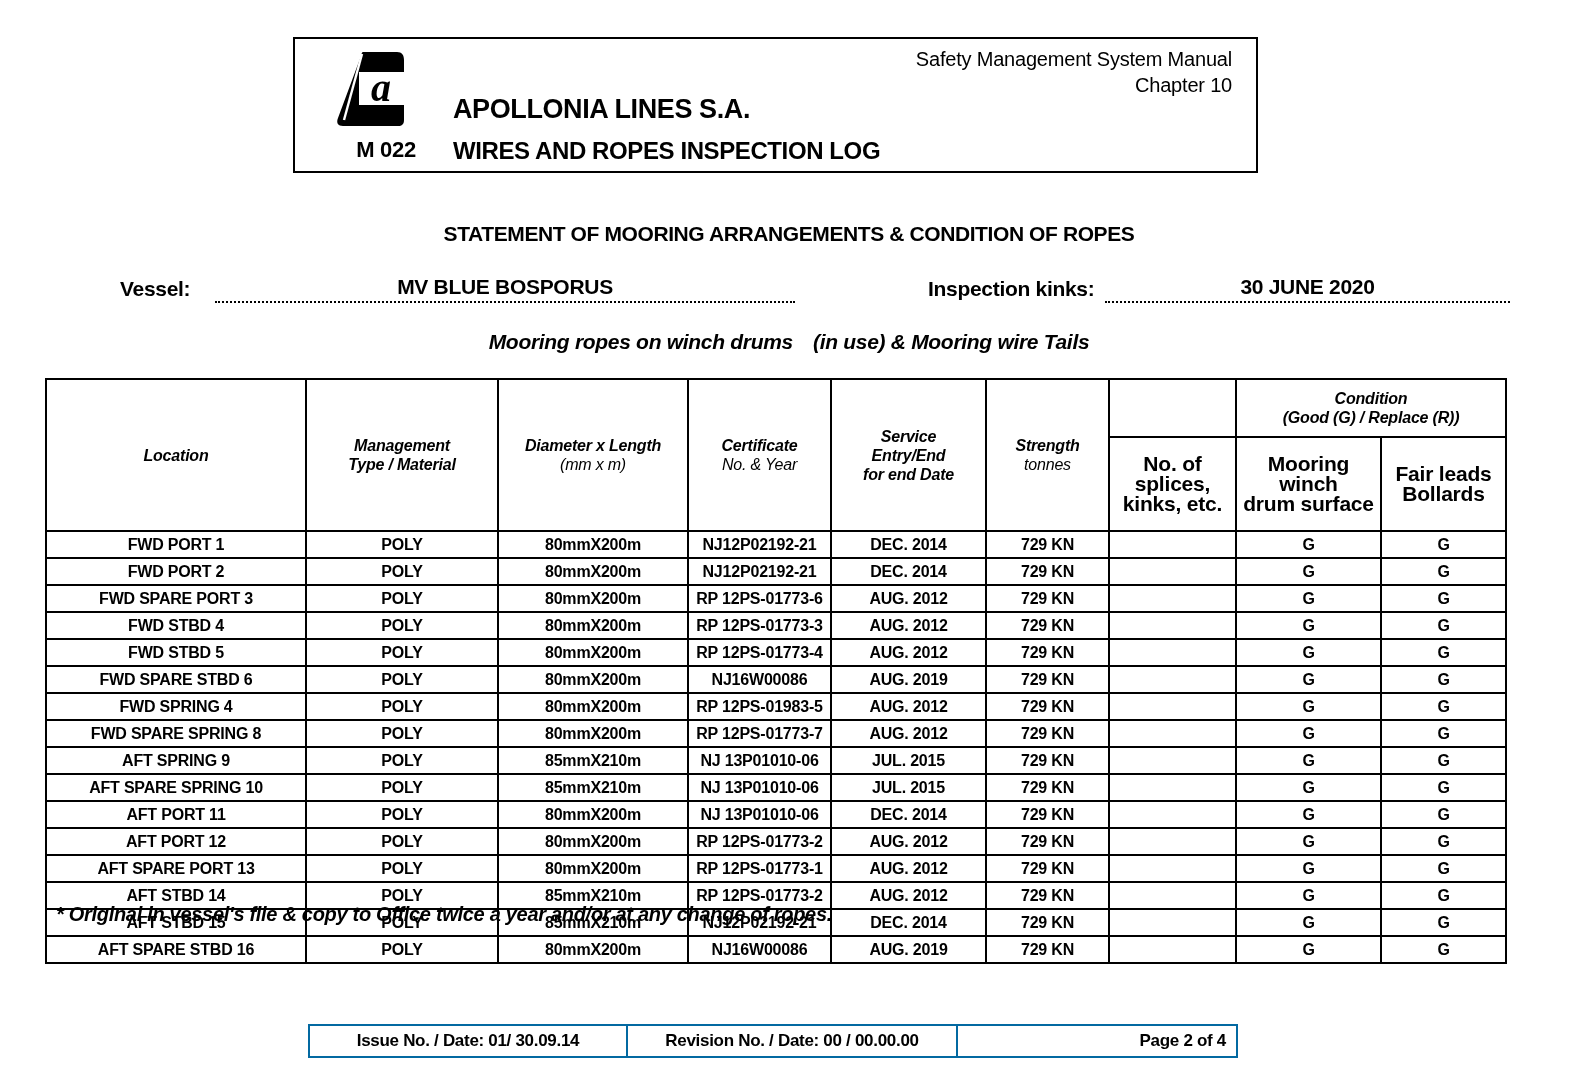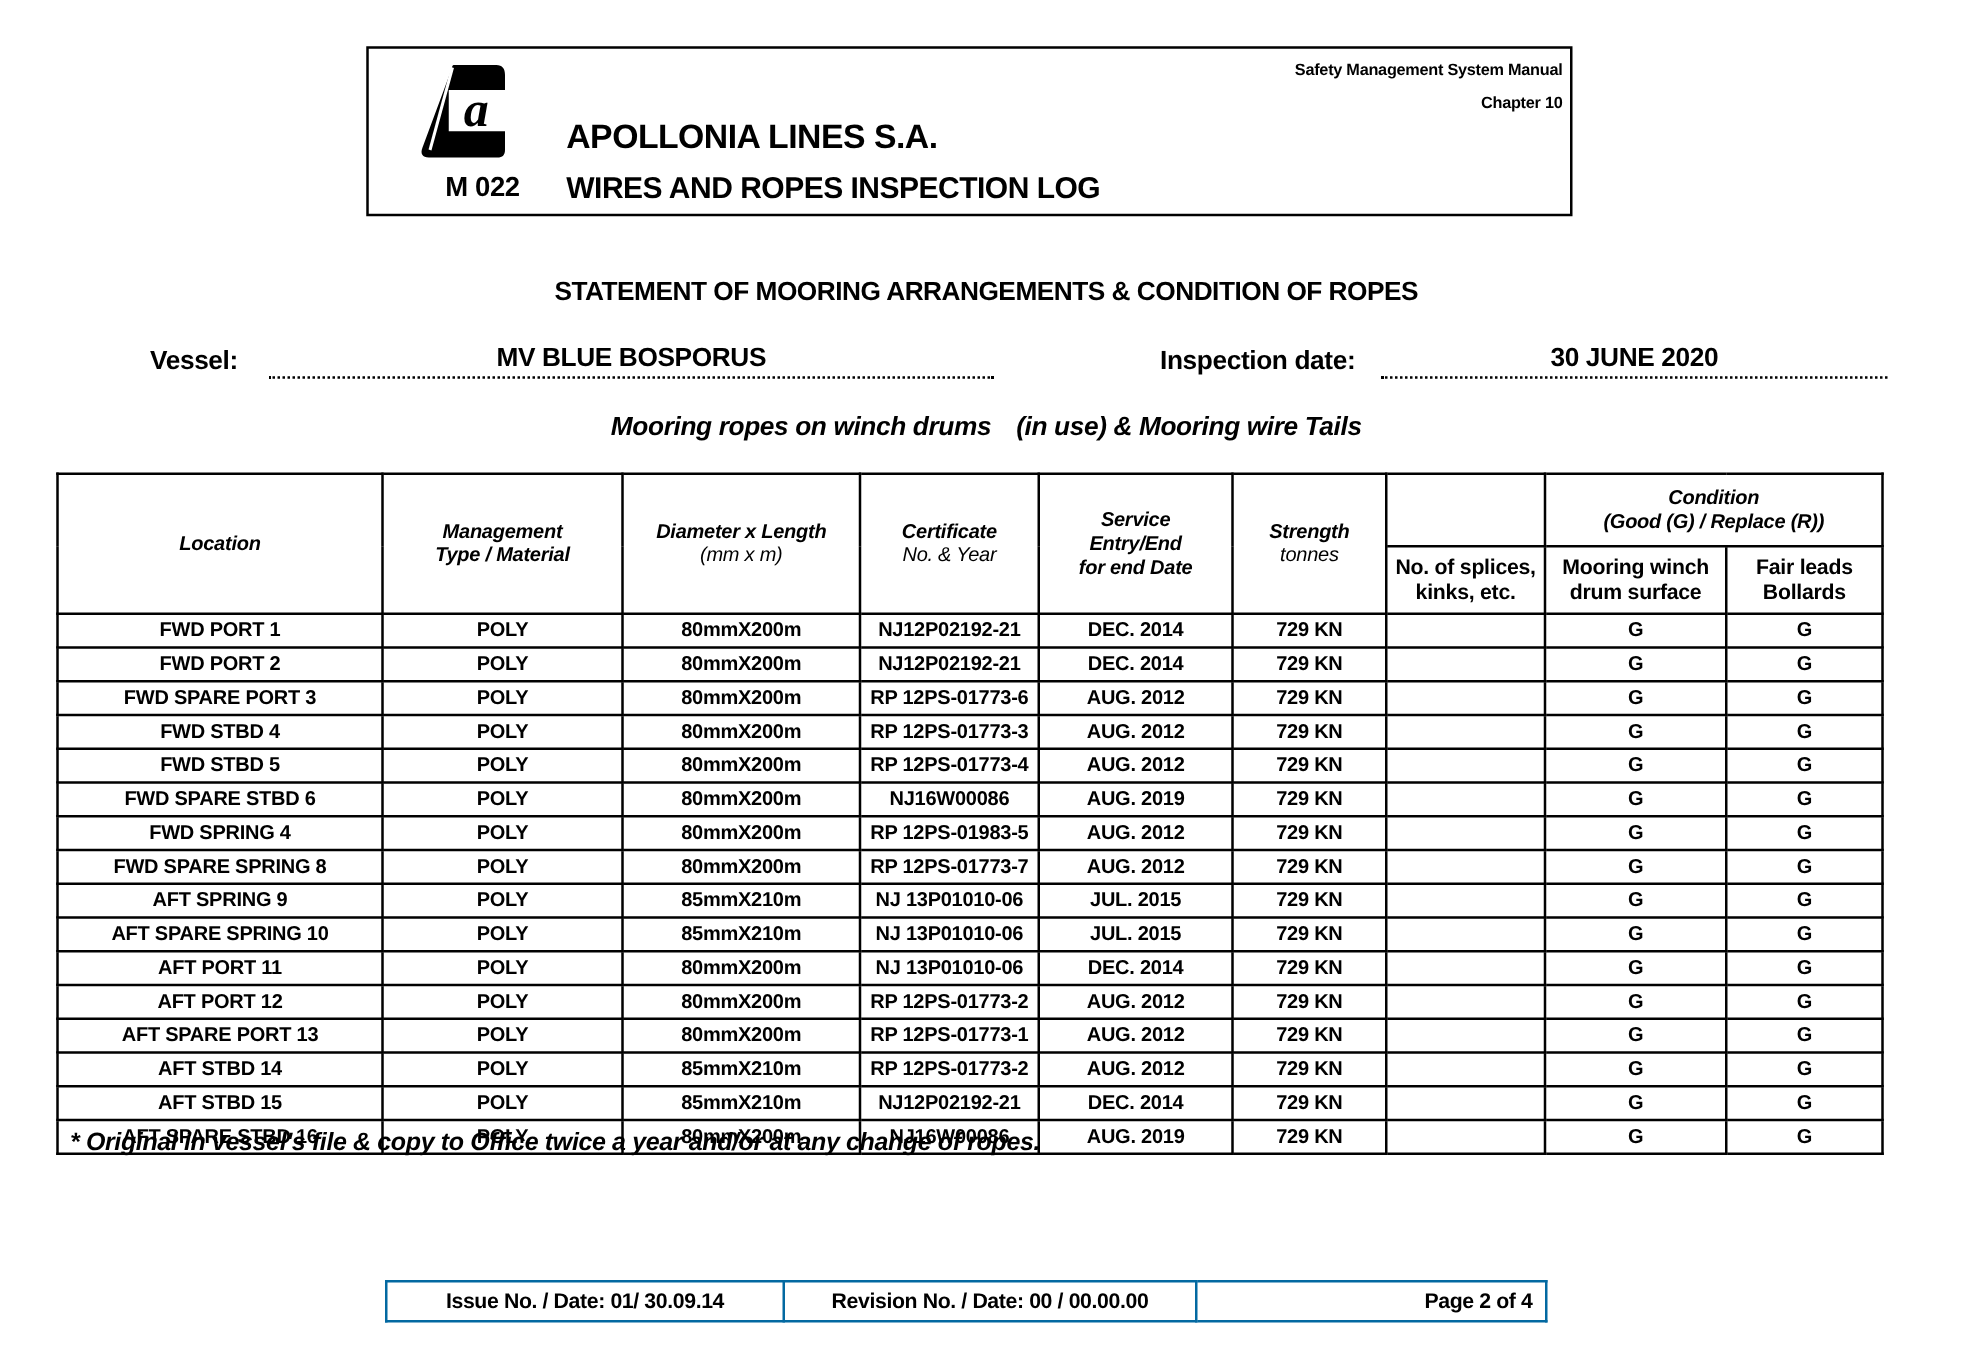--- a/index.html
+++ b/index.html
@@ -62,24 +62,24 @@
     position: absolute;
     left: 158px;
     top: 98px;
     font-size: 24px;
     font-weight: bold;
     letter-spacing: -0.4px;
     white-space: nowrap;
   }
   #manual-line1, #manual-line2 {
     position: absolute;
-    right: 6px;
+    right: 24px;
     text-align: right;
-    font-size: 13px;
-    font-weight: bold;
+    font-size: 20px;
+    font-weight: normal;
     letter-spacing: -0.2px;
     white-space: nowrap;
   }
   #manual-line1 { top: 9px; }
   #manual-line2 { top: 35px; }
 
   
   #statement-title {
     position: absolute;
     left: 0;
@@ -174,26 +174,26 @@
     line-height: 19px;
     padding: 2px 14px;
   }
   #ropes-table thead tr.head-main td .sub-reg {
     font-weight: normal;
     font-style: italic;
   }
   
   #ropes-table thead tr.head-sub td {
     height: 44px;
-    font-size: 17px;
+    font-size: 21px;
     font-weight: bold;
     font-style: normal;
     letter-spacing: -0.2px;
     line-height: 20px;
-    padding: 4px 3px;
+    padding: 16px 3px;
   }
   
   #ropes-table tbody td {
     height: 25px;
     font-size: 16px;
     font-weight: bold;
     letter-spacing: -0.2px;
     padding: 0 2px;
     white-space: nowrap;
   }
@@ -268,21 +268,21 @@
   </div>
 
   <div id="statement-title">STATEMENT OF MOORING ARRANGEMENTS &amp; CONDITION OF ROPES</div>
 
   <div id="vessel-label">Vessel:</div>
   <div id="vessel-field">
     <div class="field-value">MV BLUE BOSPORUS</div>
     <div class="field-rule"></div>
   </div>
 
-  <div id="inspection-label">Inspection date:</div>
+  <div id="inspection-label">Inspection kinks:</div>
   <div id="inspection-field">
     <div class="field-value">30 JUNE 2020</div>
     <div class="field-rule"></div>
   </div>
 
   <div id="sub-caption">
     <span>Mooring ropes on winch drums</span><span class="gap"></span><span>(in use) &amp; Mooring wire Tails</span>
   </div>
 
   <table id="ropes-table">

